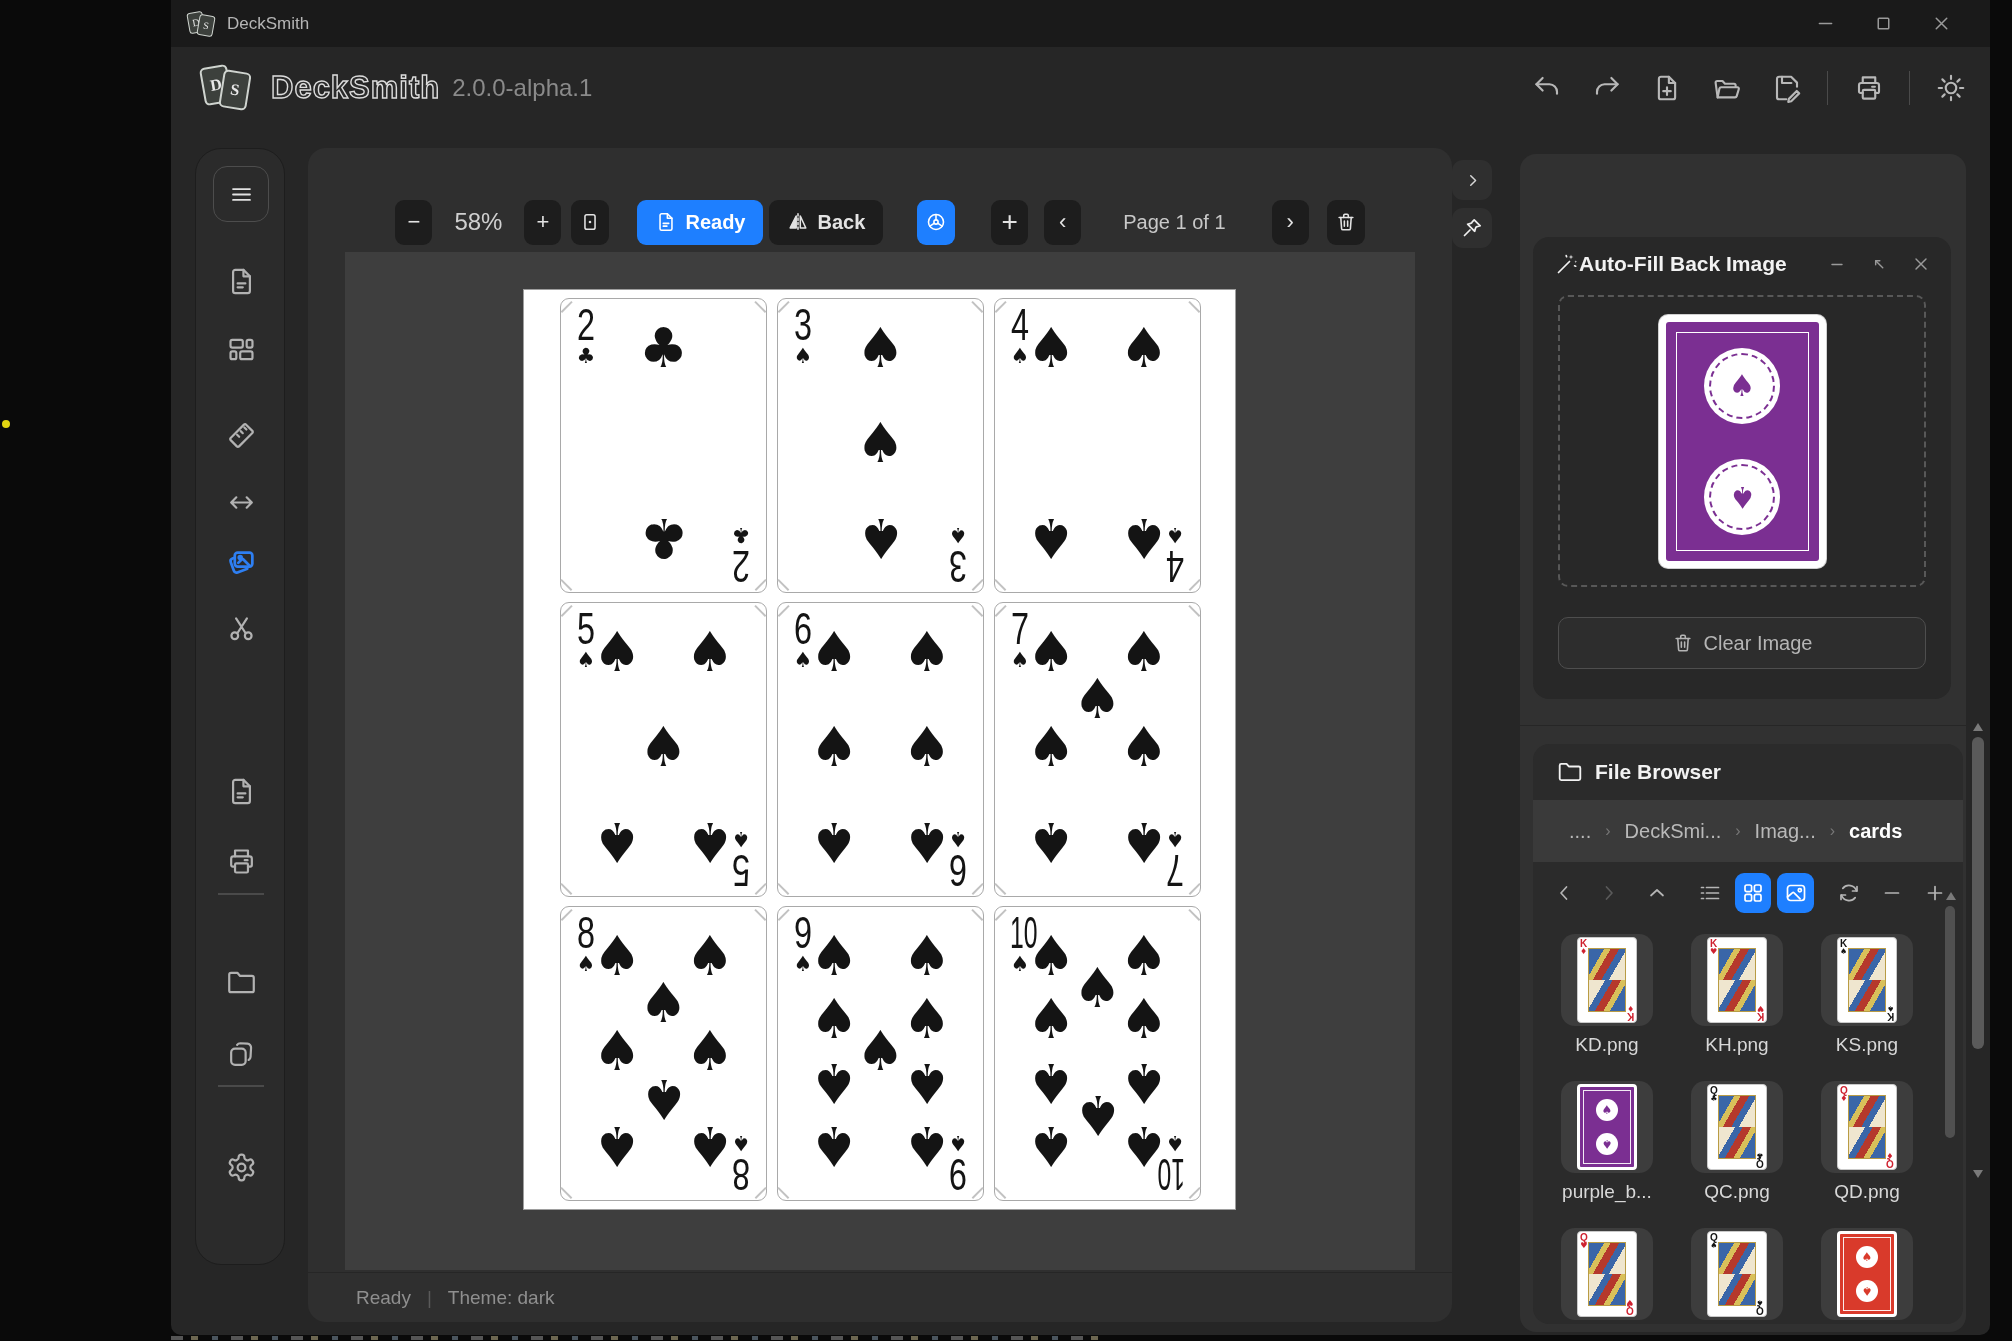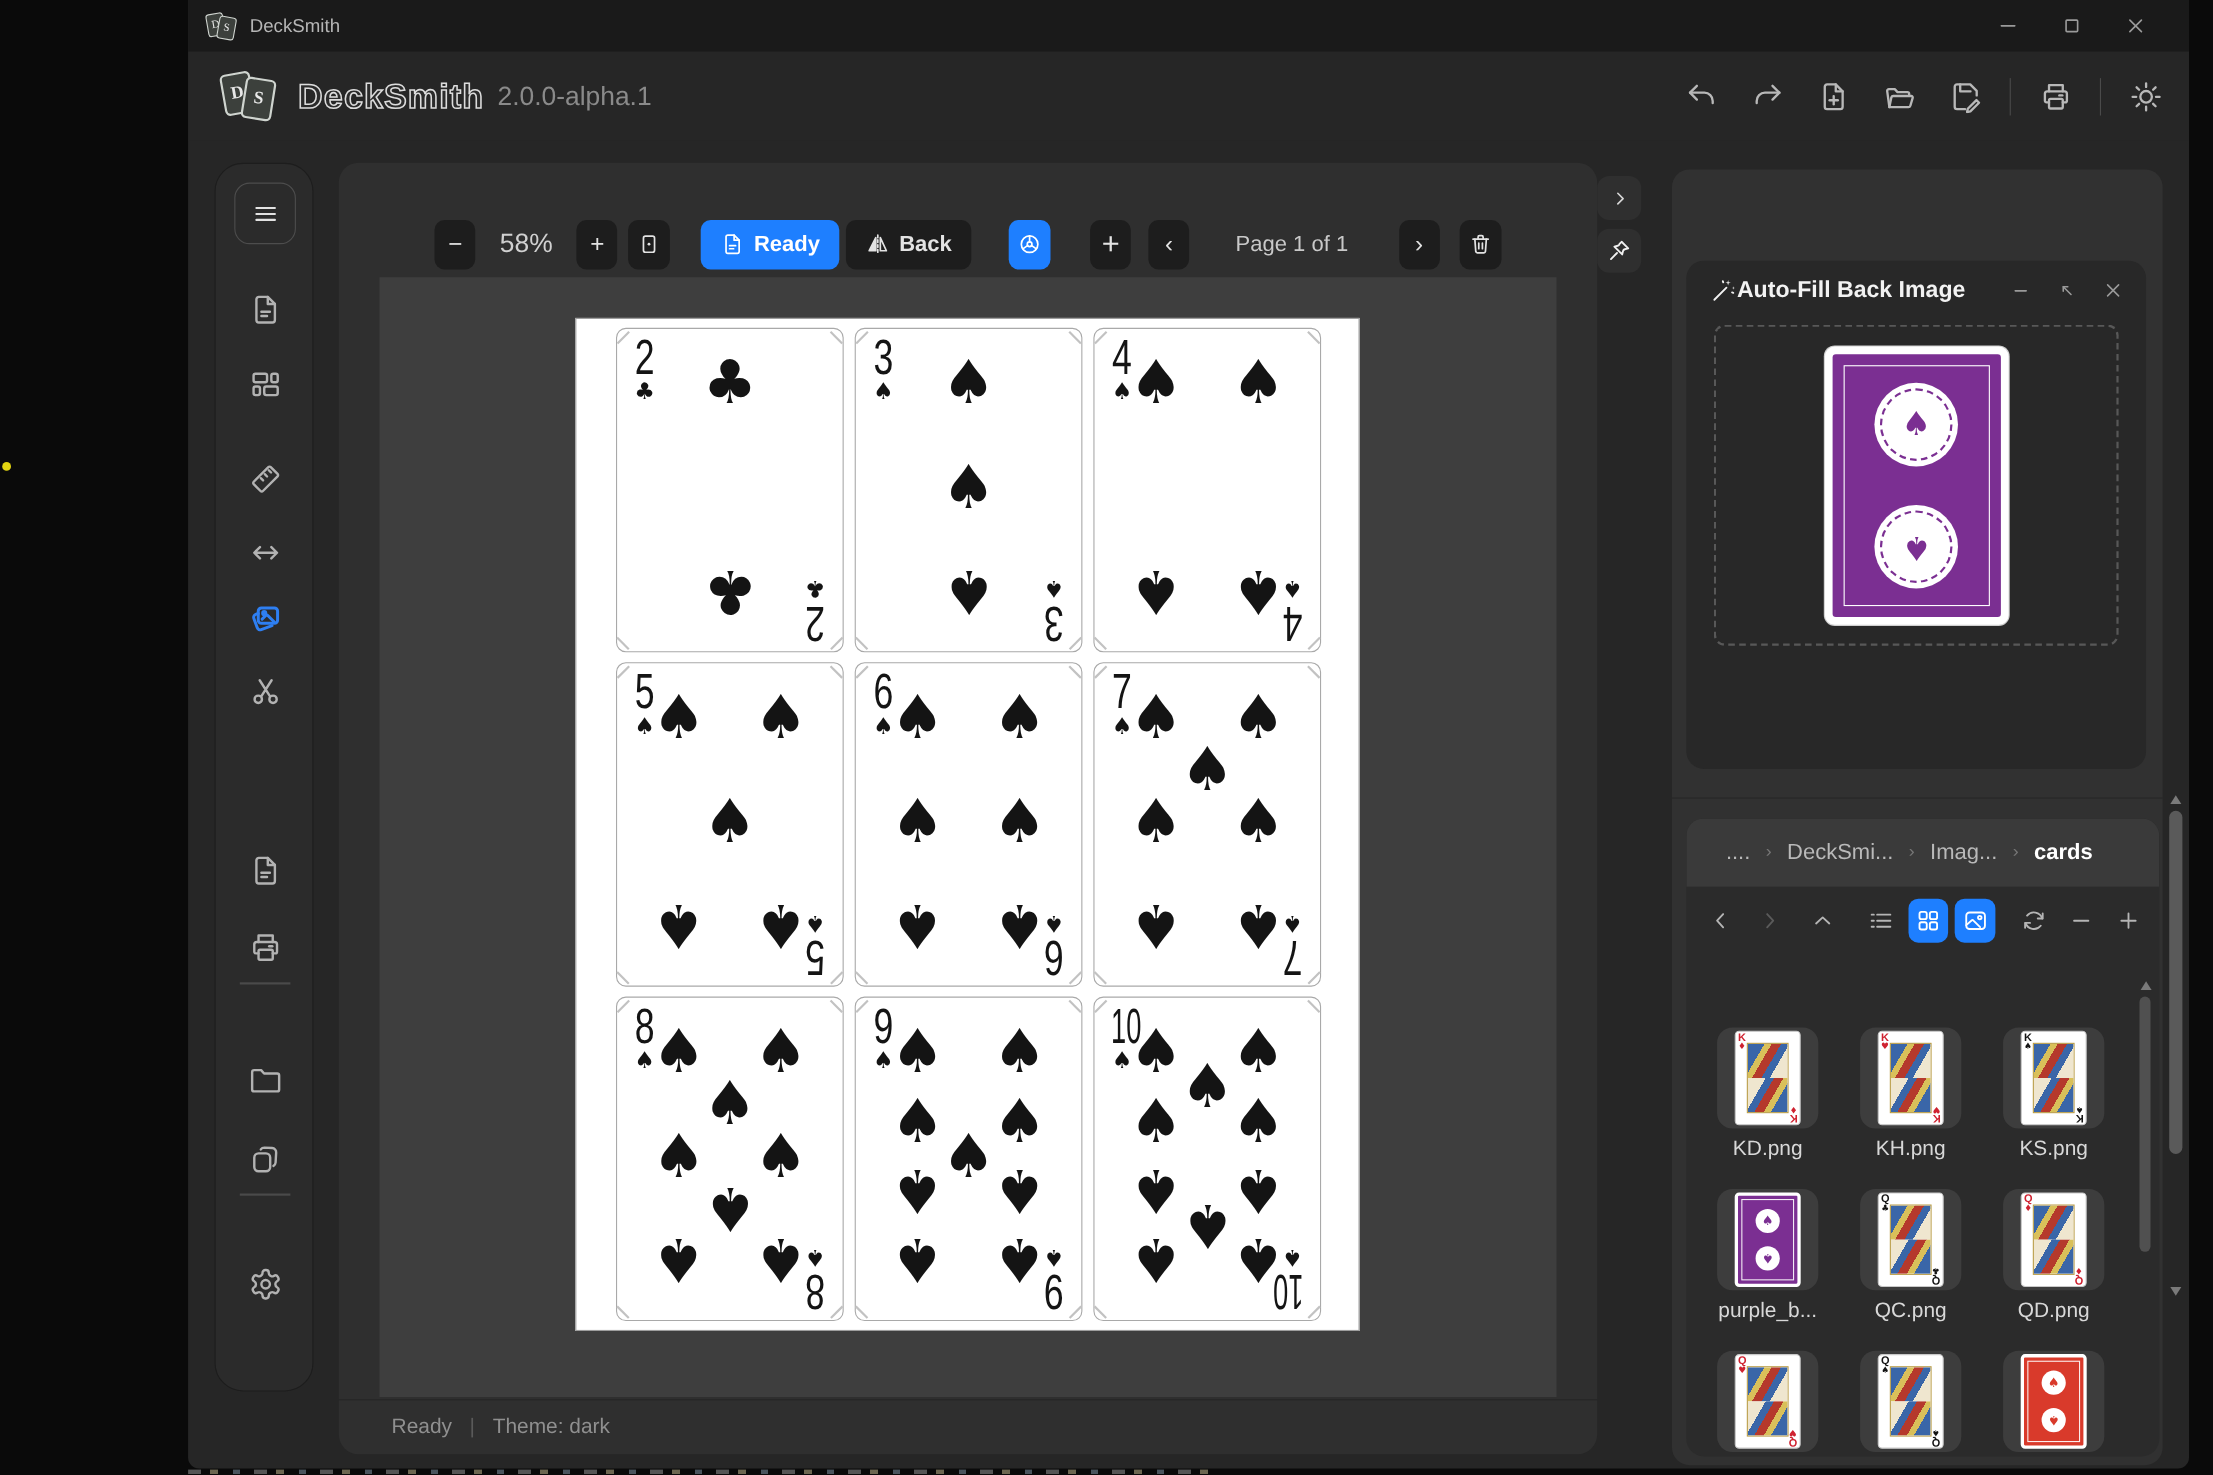--- a/index.html
+++ b/index.html
@@ -688,23 +688,38 @@
               <div class="pback-line"></div>
               <div class="pback-circle c1">
                   <span class="sp">♠</span>
                 </div>
               <div class="pback-circle c2">
                   <span class="sp">♠</span>
                 </div>
             </div>
           </div>
         </div>
+        <button class="clear-btn">
+          <svg class="ic" viewBox="0 0 24 24">
+              <path d="M4.5 7h15"></path>
+              <path d="M9.5 7V4.8a1.3 1.3 0 0 1 1.3-1.3h2.4a1.3 1.3 0 0 1 1.3 1.3V7"></path>
+              <path d="m6.3 7 .9 12.2a1.5 1.5 0 0 0 1.5 1.3h6.6a1.5 1.5 0 0 0 1.5-1.3L17.7 7"></path>
+              <path d="M10.2 11v5.5M13.8 11v5.5"></path>
+            </svg>
+          <span>Clear Image</span>
+        </button>
       </div>
 
       <div class="filebrowser">
+        <div class="fb-header">
+          <svg class="ic" viewBox="0 0 24 24">
+              <path d="M3.9 19.5A1.4 1.4 0 0 1 2.5 18.1V5.9A1.4 1.4 0 0 1 3.9 4.5h4.9l2.1 2.4h9.2a1.4 1.4 0 0 1 1.4 1.4v9.8a1.4 1.4 0 0 1-1.4 1.4z"></path>
+            </svg>
+          <span>File Browser</span>
+        </div>
         <div class="fb-breadcrumb" id="breadcrumb">
             <span class="bc-item">....</span>
             <span class="bc-sep">›</span>
             <span class="bc-item">DeckSmi...</span>
             <span class="bc-sep">›</span>
             <span class="bc-item">Imag...</span>
             <span class="bc-sep">›</span>
             <span class="bc-item current">cards</span>
           </div>
         <div class="fb-toolbar" id="fb-toolbar">

